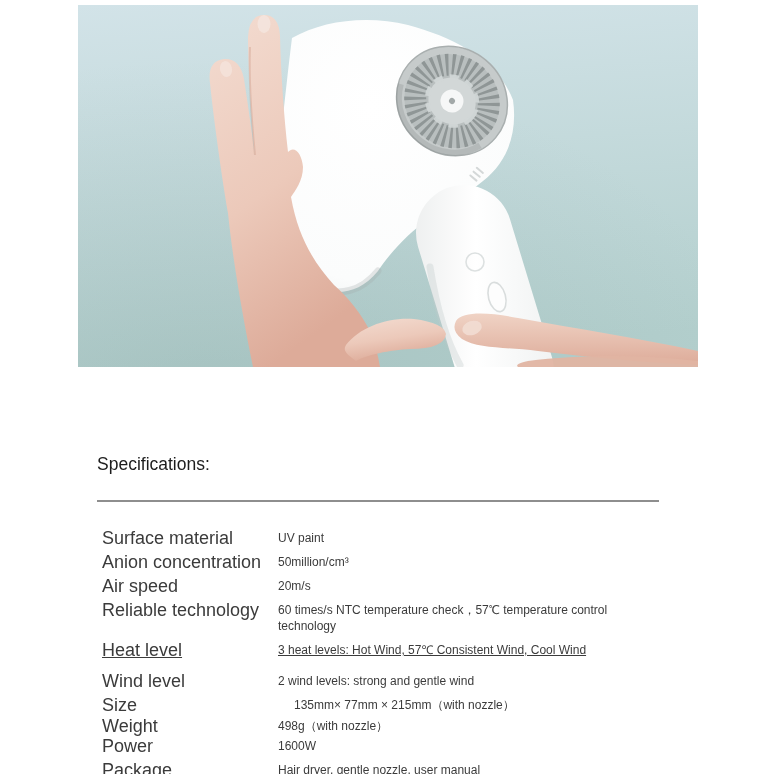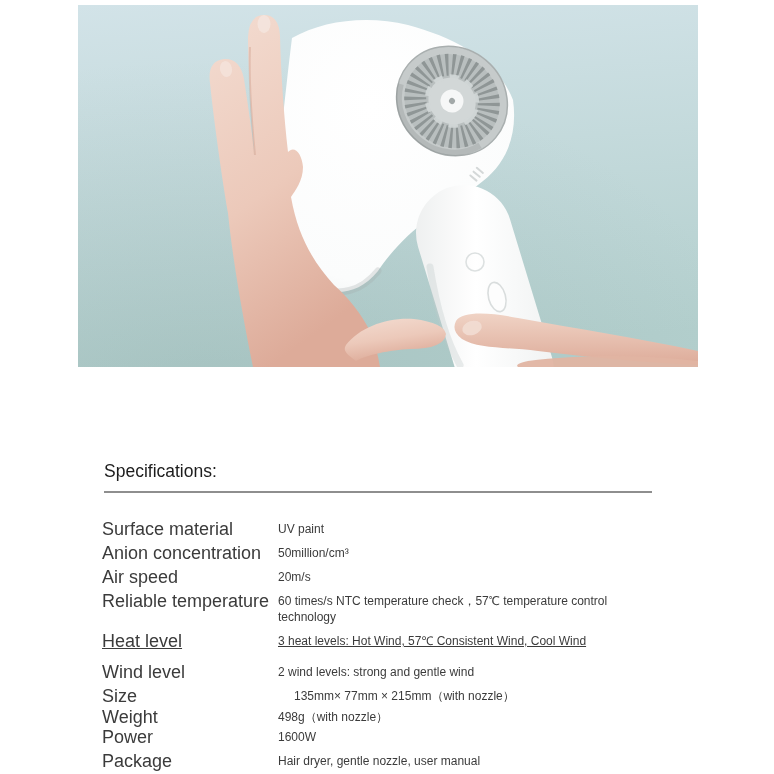--- a/index.html
+++ b/index.html
@@ -13,24 +13,24 @@
   .hero{
     position:absolute;left:78px;top:5px;width:620px;height:362px;
     overflow:hidden;
   }
   .hero svg{display:block;width:620px;height:362px;}
   .specs{
     position:absolute;left:92px;top:447px;width:572px;
     color:var(--spec-text,#3b3b3b);
   }
   .specs h2{
-    margin:12px;
+    margin:5px;
     font-size:17.5px;line-height:24px;font-weight:400;
     color:var(--heading-text,#1c1c1c);
-    padding-bottom:8px;
+    padding-bottom:24px;
     border-bottom:2px solid var(--rule,#8e8e8e);
   }
   .spec-table{margin-top:28px;}
   .spec-row{display:flex;margin-bottom:8px;padding-left:10px;}
   .spec-row:nth-child(5){margin-bottom:15px;text-decoration:underline;}
   .spec-row:nth-child(7){margin-bottom:5px;gap:16px;}
   .spec-row:nth-child(8){margin-bottom:4px;}
   .spec-row:nth-child(9){}
   .spec-label{
     width:176px;flex:0 0 176px;
@@ -172,21 +172,21 @@
     <div class="spec-label">Anion concentration</div>
     <div class="spec-value">50million/cm³</div>
   </div>
 
   <div class="spec-row">
     <div class="spec-label">Air speed</div>
     <div class="spec-value">20m/s</div>
   </div>
 
   <div class="spec-row">
-    <div class="spec-label">Reliable temperature</div>
+    <div class="spec-label">Reliable technology</div>
     <div class="spec-value">60 times/s NTC temperature check，57℃ temperature control technology</div>
   </div>
 
   <div class="spec-row">
     <div class="spec-label">Heat level</div>
     <div class="spec-value">3 heat levels: Hot Wind, 57℃ Consistent Wind, Cool Wind</div>
   </div>
 
   <div class="spec-row">
     <div class="spec-label">Wind level</div>

